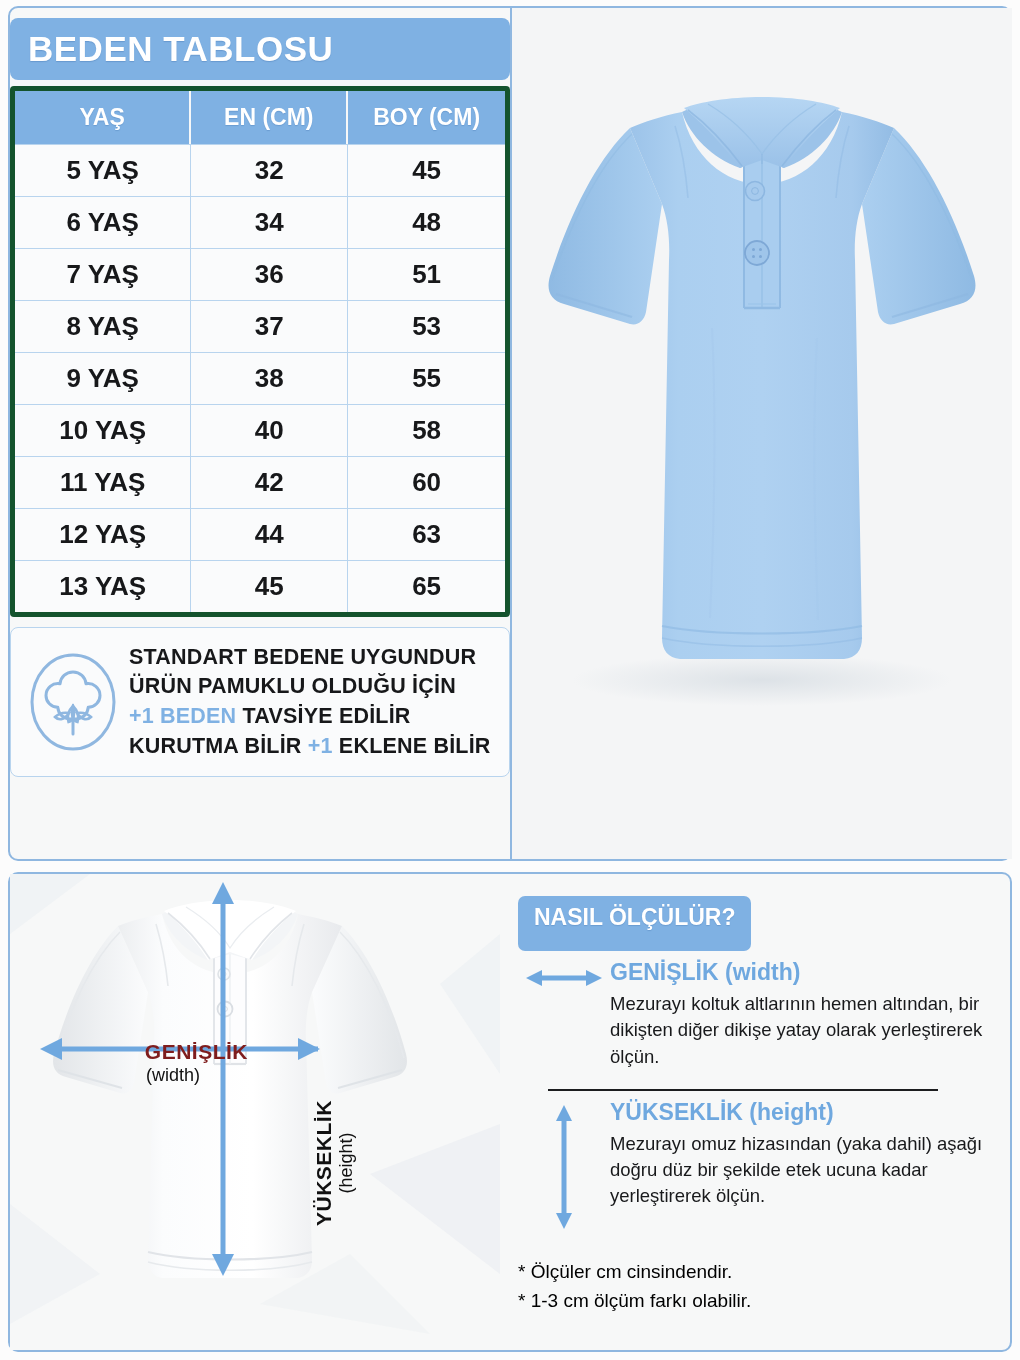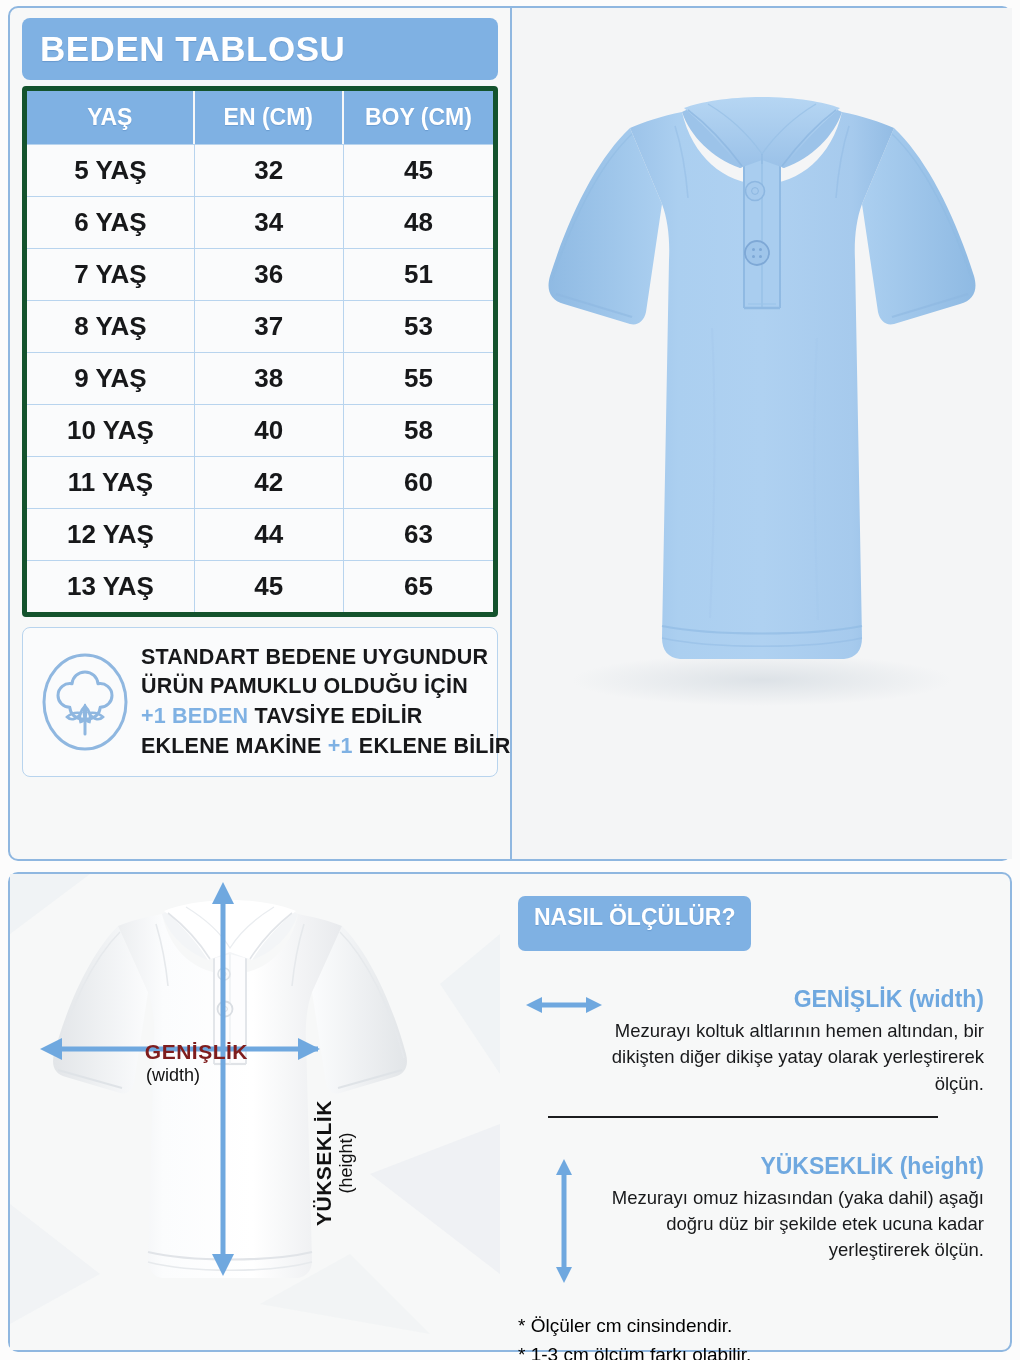--- a/index.html
+++ b/index.html
@@ -50,21 +50,21 @@
     background: #8FB7E0;
   }
 
   
   .left-col {
     position: absolute;
     left: 0;
     top: 0;
     width: 500px;
     height: 100%;
-    padding: 10px 12px;
+    padding: 10px 0;
   }
 
   .title-banner {
     background: #7FB1E3;
     border-radius: 8px;
     color: #ffffff;
     font-size: 35px;
     font-weight: bold;
     letter-spacing: 0.5px;
     padding: 11px 0 11px 18px;
@@ -189,22 +189,21 @@
     font-size: 23px;
     font-weight: bold;
     border-radius: 7px;
     padding: 8px 16px 20px;
     text-shadow: 0 1px 1px rgba(60,110,170,.3);
   }
 
   .measure-block {
     display: flex;
     align-items: flex-start;
-    margin-top: 35px;
-    text-align: right;
+    margin-top: 8px;
   }
 
   .arrow-cell {
     width: 92px;
     min-width: 92px;
     display: flex;
     justify-content: center;
     padding-top: 6px;
   }
   .arrow-cell.tall { padding-top: 4px; }
@@ -363,21 +362,21 @@
             <path d="M46 56 c5 5 6 11 4.5 16 c-4 -1 -7 -5 -4.5 -16 Z" fill="none" stroke="#8FB7E0" stroke-width="2.6"></path>
             <path d="M42 63 c-6 -1 -11 1 -14 4 c3 3 9 4 14 -4 Z" fill="none" stroke="#8FB7E0" stroke-width="2.6"></path>
             <path d="M50 63 c6 -1 11 1 14 4 c-3 3 -9 4 -14 -4 Z" fill="none" stroke="#8FB7E0" stroke-width="2.6"></path>
             <line x1="46" y1="58" x2="46" y2="84" stroke="#8FB7E0" stroke-width="3" stroke-linecap="round"></line>
           </svg>
         </div>
         <div class="cotton-lines">
           <div>STANDART BEDENE UYGUNDUR</div>
           <div>ÜRÜN PAMUKLU OLDUĞU İÇİN</div>
           <div><span class="hl">+1 BEDEN</span><span> TAVSİYE EDİLİR</span></div>
-          <div><span>EKLENE MAKİNE </span><span class="hl">+1</span><span> EKLENE BİLİR</span></div>
+          <div><span>KURUTMA BİLİR </span><span class="hl">+1</span><span> EKLENE BİLİR</span></div>
         </div>
       </div>
     </div>
 
     <div class="right-col">
       <div class="photo-stage">
         <svg width="500" height="851" viewBox="0 0 500 851" preserveAspectRatio="xMidYMid meet">
           <defs>
             <linearGradient id="bodyGrad" x1="0" y1="0" x2="1" y2="0">
               <stop offset="0" stop-color="#9CC3E9"></stop>

